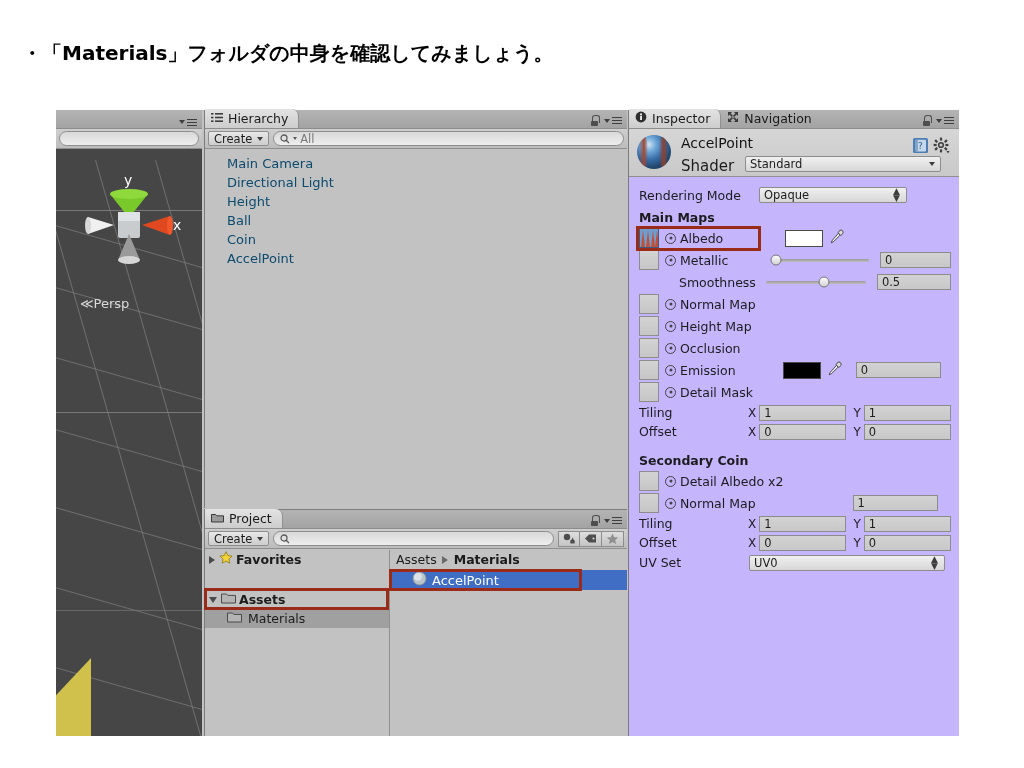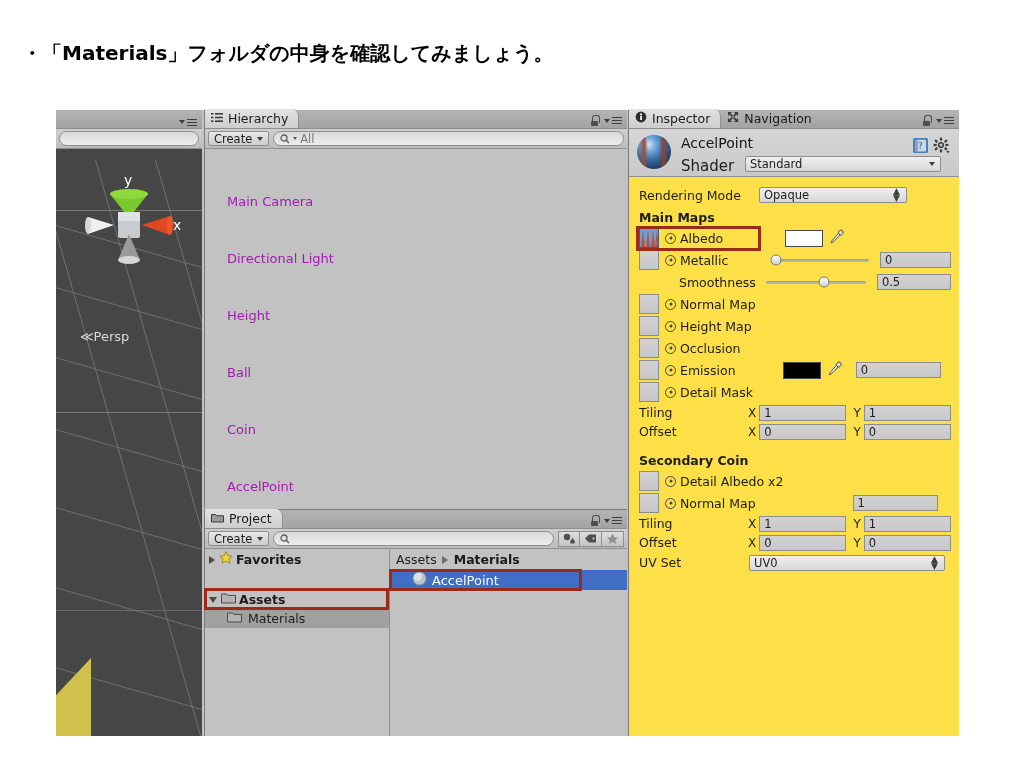--- a/index.html
+++ b/index.html
@@ -137,21 +137,20 @@
   .gizmo {
     position: absolute;
     left: 18px; top: 18px;
     width: 110px; height: 110px;
   }
   .persp-label {
     position: absolute;
     left: 24px; top: 146px;
     color: #dadada;
     font-size: 13px;
-    margin-top: 33px;
   }
 
   
   .hierarchy {
     position: absolute;
     left: 148px; top: 0;
     width: 423px; height: 398px;
     background: #c2c2c2;
     border-left: 1px solid #7b7b7b;
   }
@@ -159,22 +158,21 @@
     position: absolute;
     left:0; top: 40px; right: 0; bottom: 0;
     background: #c2c2c2;
     padding-top: 4px;
   }
   .h-item {
     height: 19px;
     line-height: 19px;
     padding-left: 22px;
     font-size: 13px;
-    color: #a21caf;
-    margin-top: 38px;
+    color: #0c4a6e;
   }
 
   
   .project {
     position: absolute;
     left: 148px; top: 399px;
     width: 423px; height: 227px;
     background: #c2c2c2;
     border-left: 1px solid #7b7b7b;
     border-top: 1px solid #7b7b7b;
@@ -235,21 +233,21 @@
     padding-left: 22px;
     color: #ffffff;
     font-size: 13px;
   }
 
   
   .inspector {
     position: absolute;
     left: 572px; top: 0;
     width: 331px; height: 626px;
-    background: #fde047;
+    background: #c4b5fd;
     border-left: 1px solid #7b7b7b;
   }
   .insp-header {
     position: absolute;
     left: 0; top: 19px;
     width: 100%; height: 48px;
     background: linear-gradient(#d6d6d6, #c9c9c9);
     border-bottom: 1px solid #8f8f8f;
   }
   .mat-preview {

